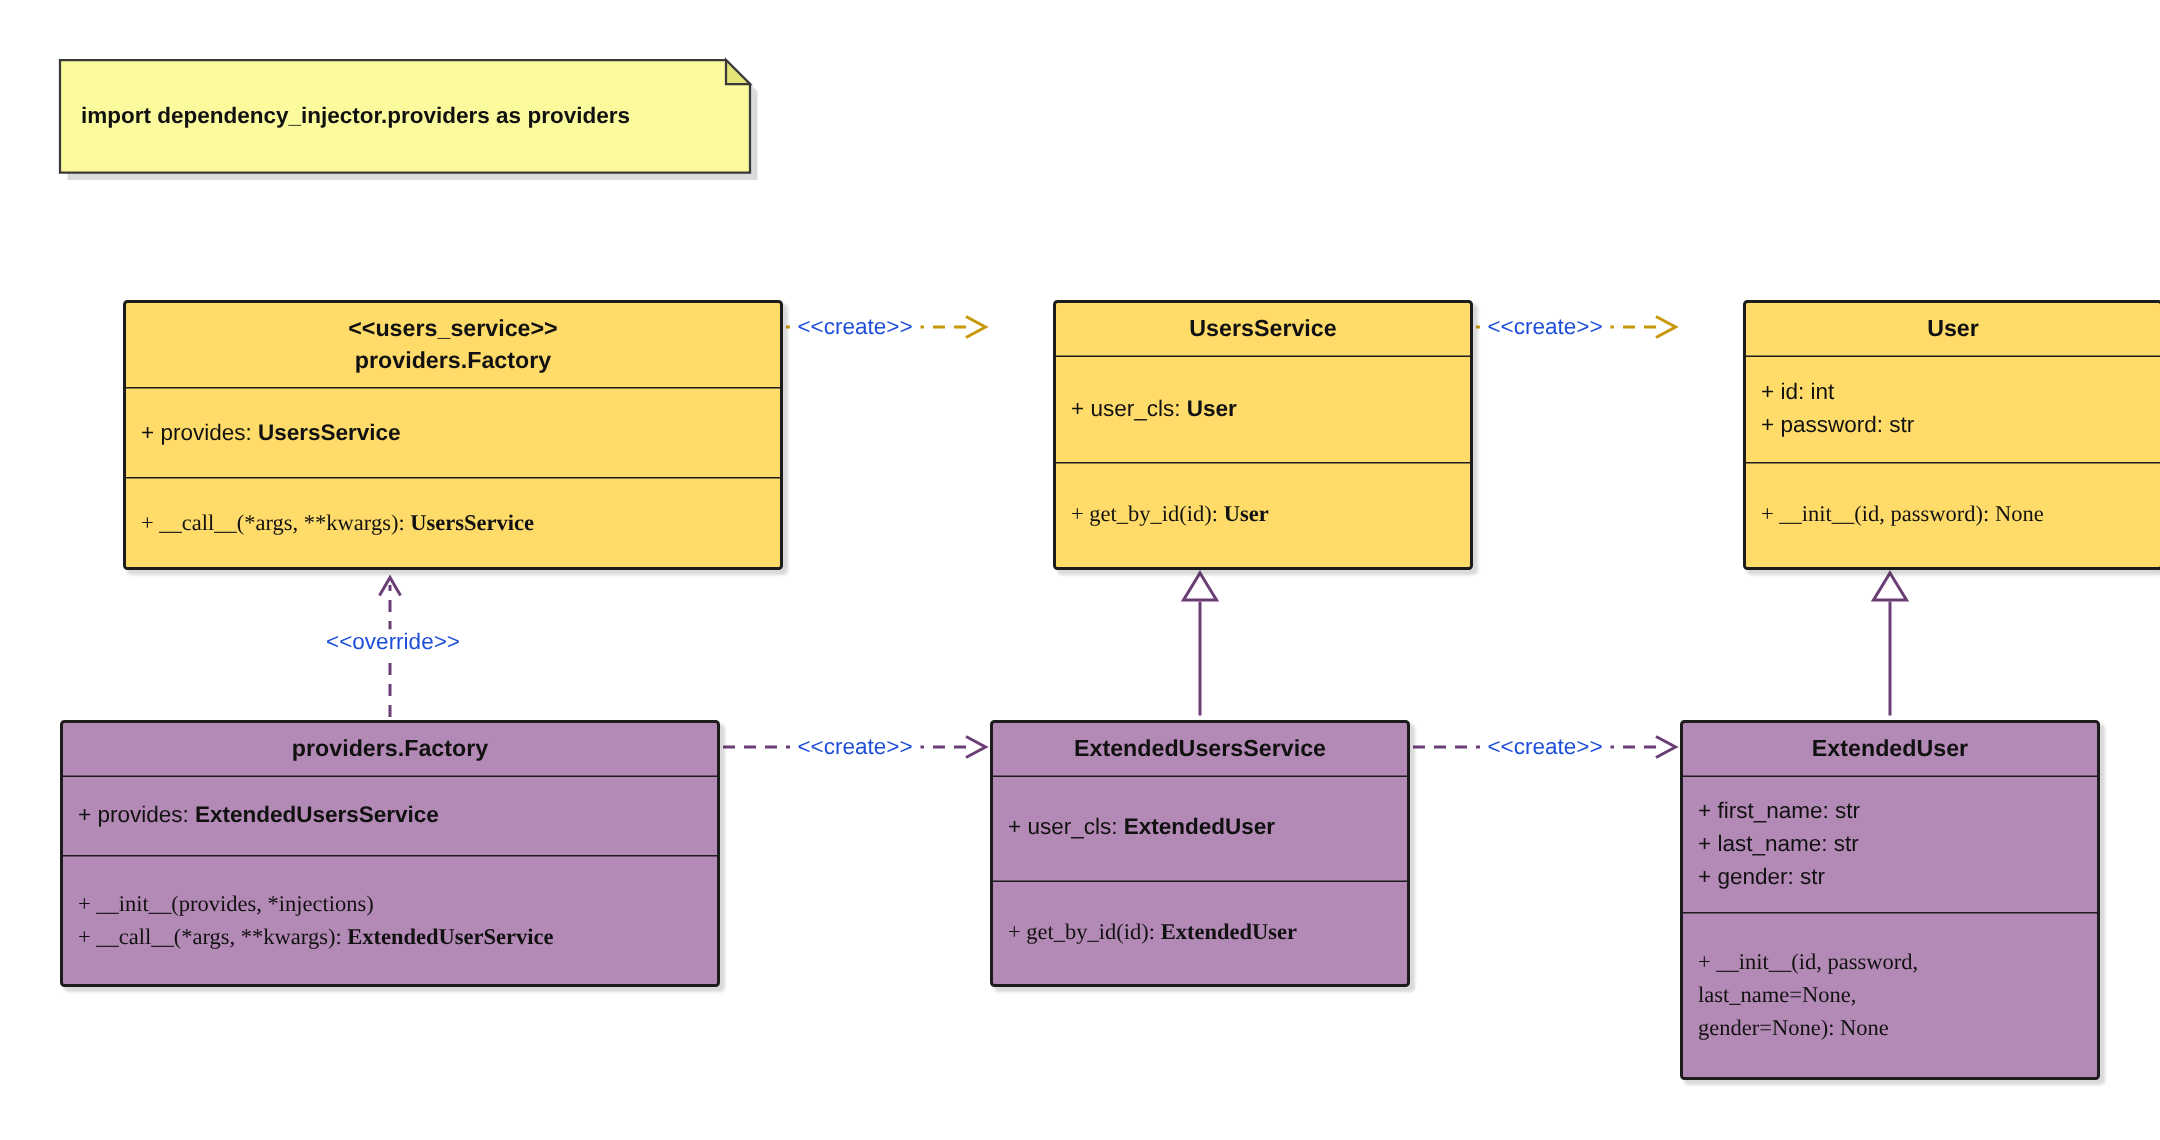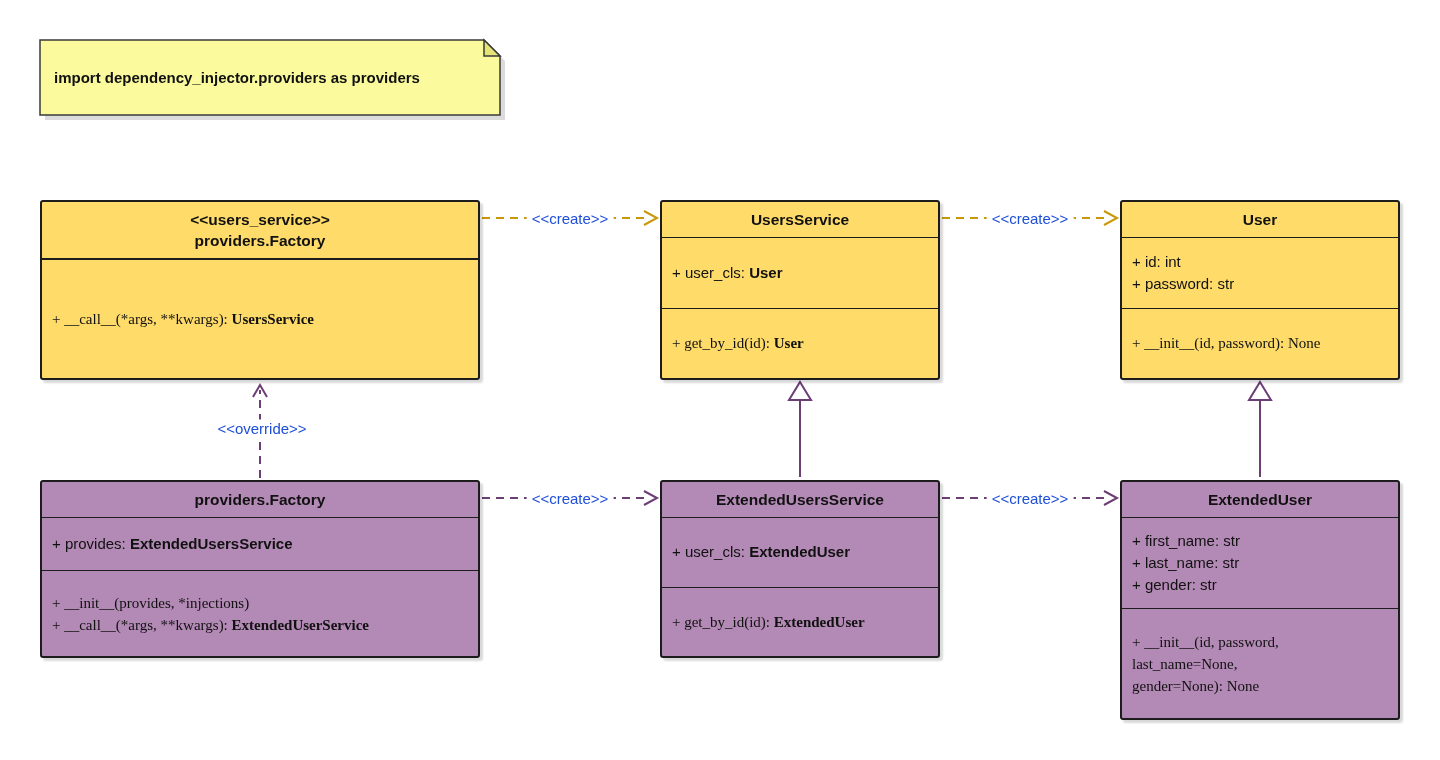--- a/index.html
+++ b/index.html
@@ -24,21 +24,21 @@
   .note-text {
     position:absolute; display:flex; align-items:center;
     font-weight:bold; font-size:15px; padding-left:14px; padding-right:24px;
   }
 
   .uml-class {
     position:absolute; display:flex; flex-direction:column;
     border:2px solid var(--border,#1C1C1C); border-radius:3px;
     box-shadow:3px 3px 2px rgba(0,0,0,0.15);
   }
-  .uml-class.yellow { background: var(--yellow-fill,#FFDB69); }
+  .uml-class.yellow { background: var(--yellow-fill,#FFDB69); margin-left: 42px; }
   .uml-class.purple { background: var(--purple-fill,#B389B5); }
 
   .cls-header {
     flex:0 0 auto; display:flex; flex-direction:column; justify-content:center;
     align-items:center; padding:7px 8px;
     border-bottom:1.5px solid var(--border,#1C1C1C);
   }
   .cls-stereotype, .cls-title { font-weight:bold; font-size:15.5px; line-height:21px; text-align:center; }
 
   .cls-section {
@@ -85,20 +85,23 @@
     <path class="wire-purple" d="M1260,477 L1260,401"></path>
     <path class="tri" d="M1260,382 L1271,400 L1249,400 Z"></path>
   </svg>
 
   <div class="note-text" style="left:40px; top:40px; width:460px; height:75px;">import dependency_injector.providers as providers</div>
 
   <div class="uml-class yellow" style="left:40px; top:200px; width:440px; height:180px;">
     <div class="cls-header">
       <div class="cls-stereotype">&lt;&lt;users_service&gt;&gt;</div>
       <div class="cls-title">providers.Factory</div>
+    </div>
+    <div class="cls-section">
+      <div class="member"><span>+ provides: </span><b>UsersService</b></div>
     </div>
     <div class="cls-section sep">
       <div class="member"><span>+ __call__(*args, **kwargs): </span><b>UsersService</b></div>
     </div>
   </div>
 
   <div class="uml-class yellow" style="left:660px; top:200px; width:280px; height:180px;">
     <div class="cls-header">
       <div class="cls-title">UsersService</div>
     </div>

